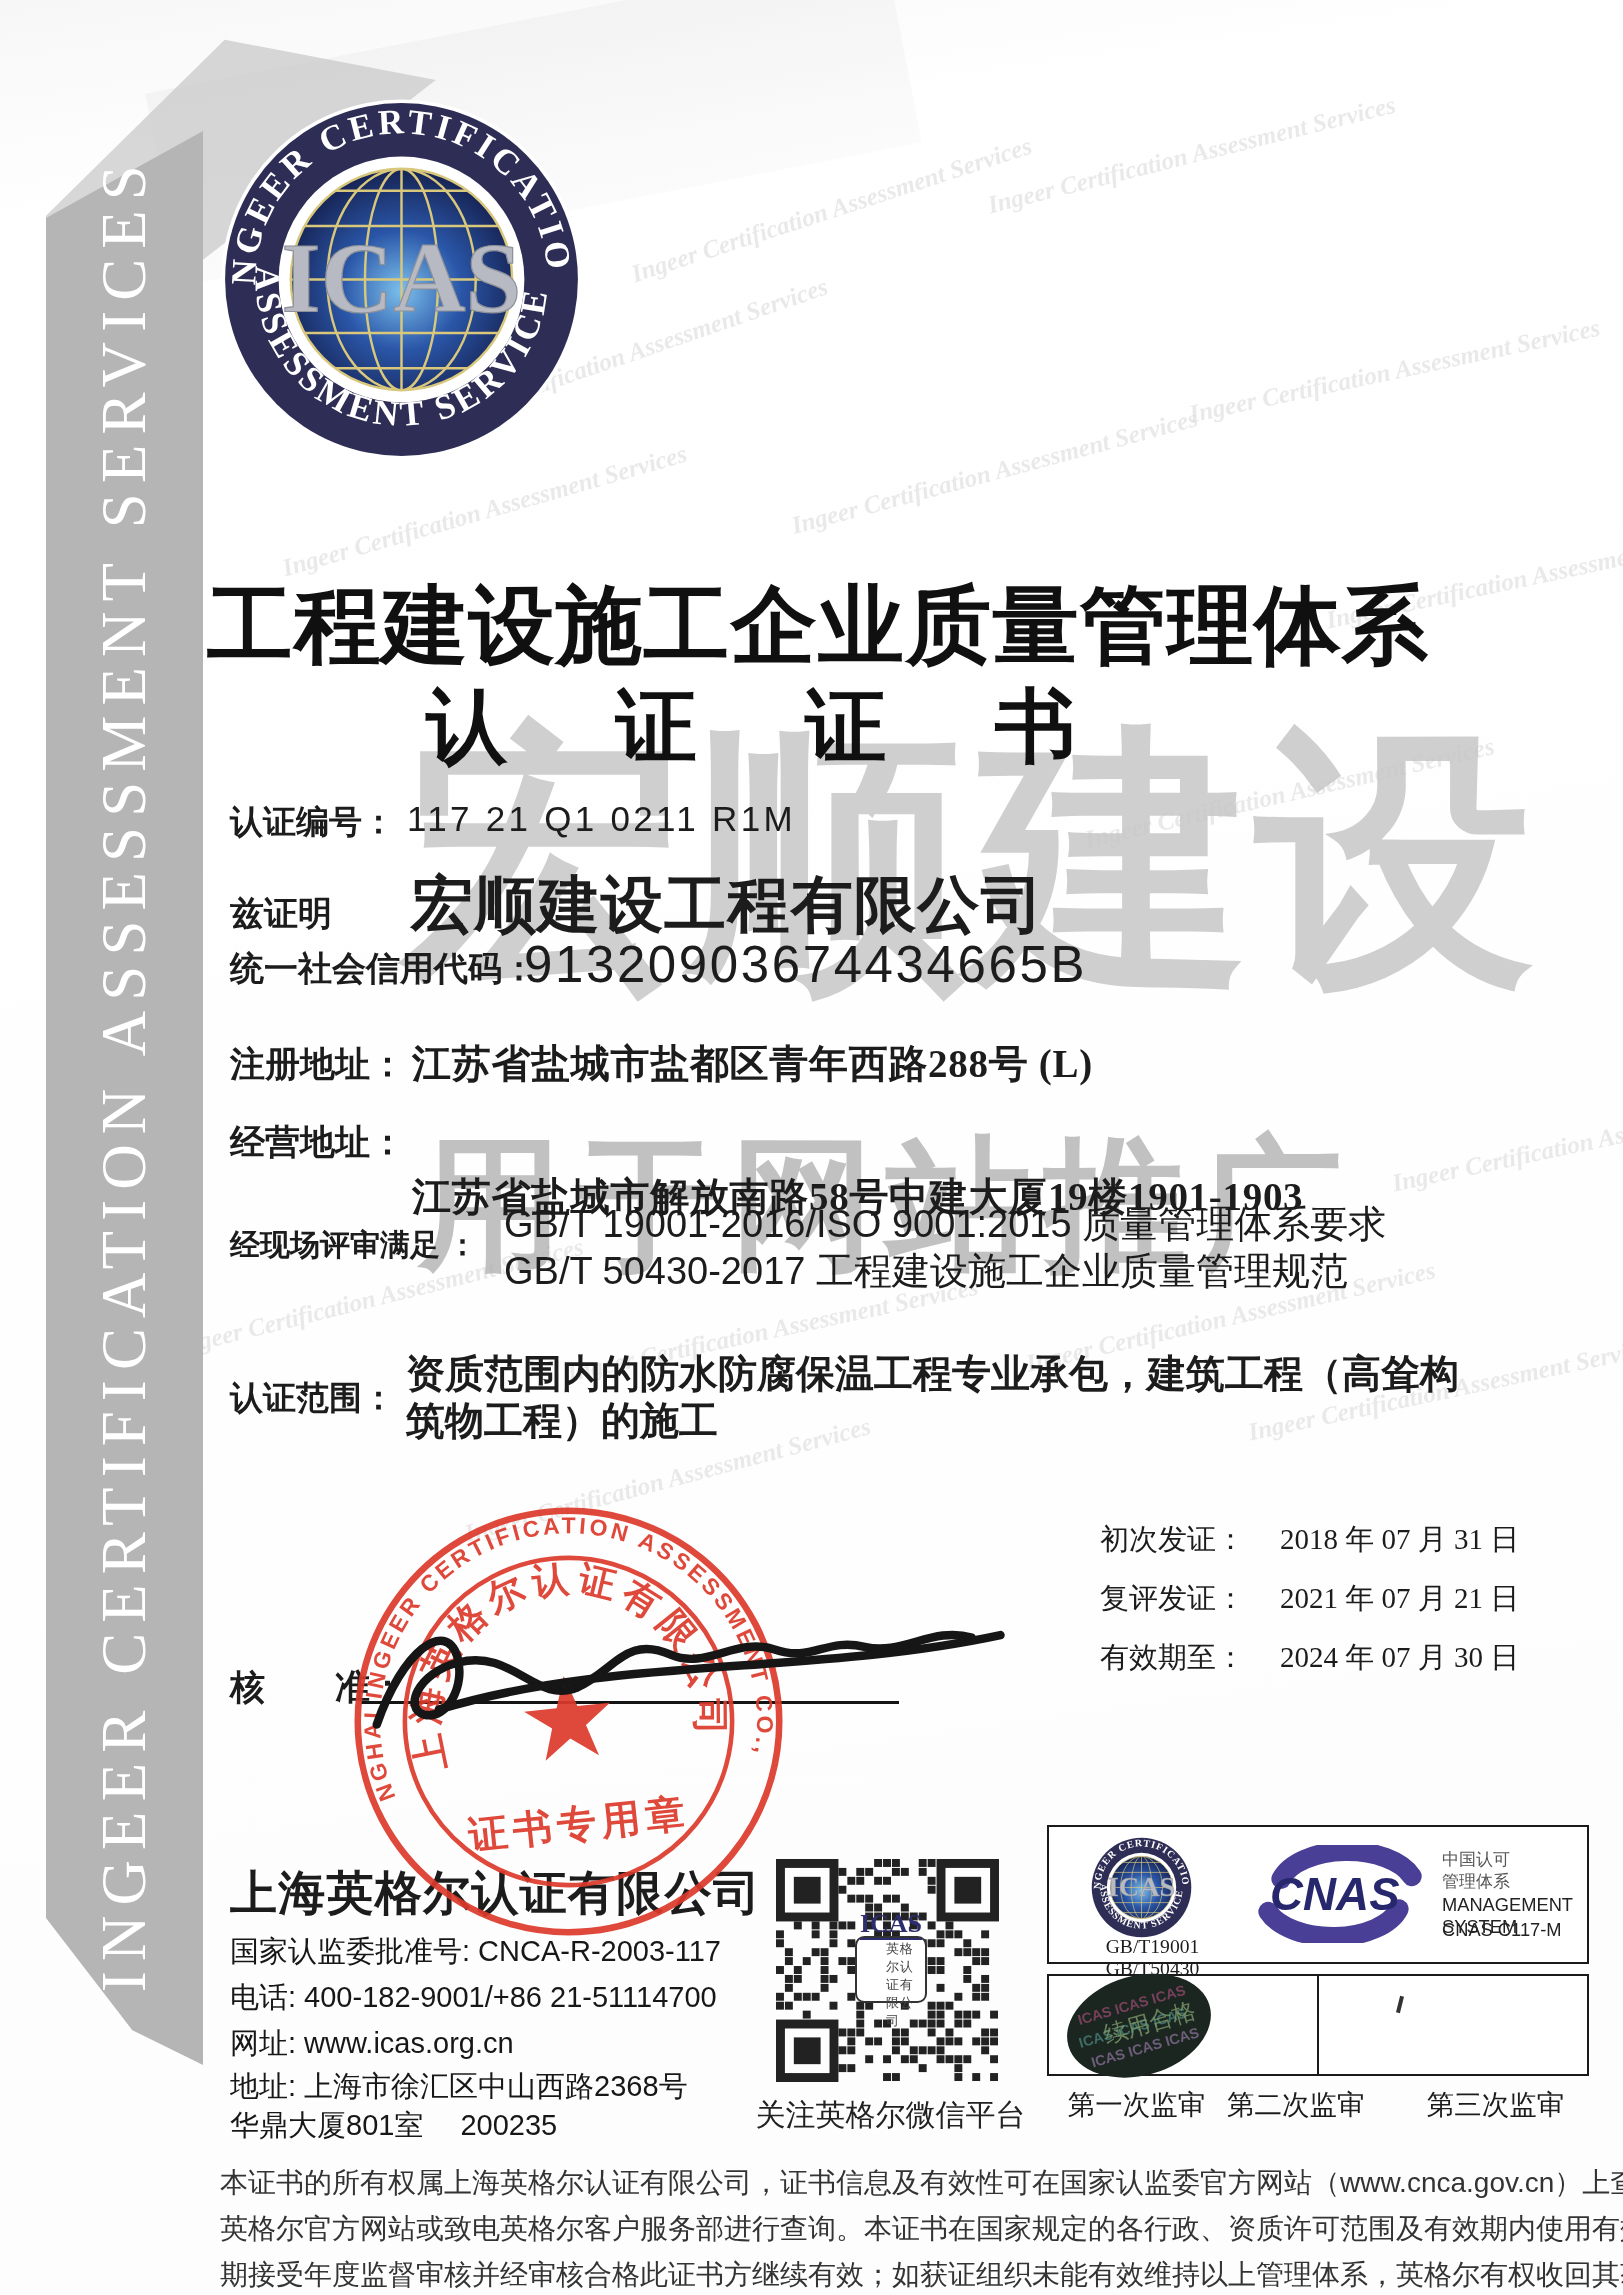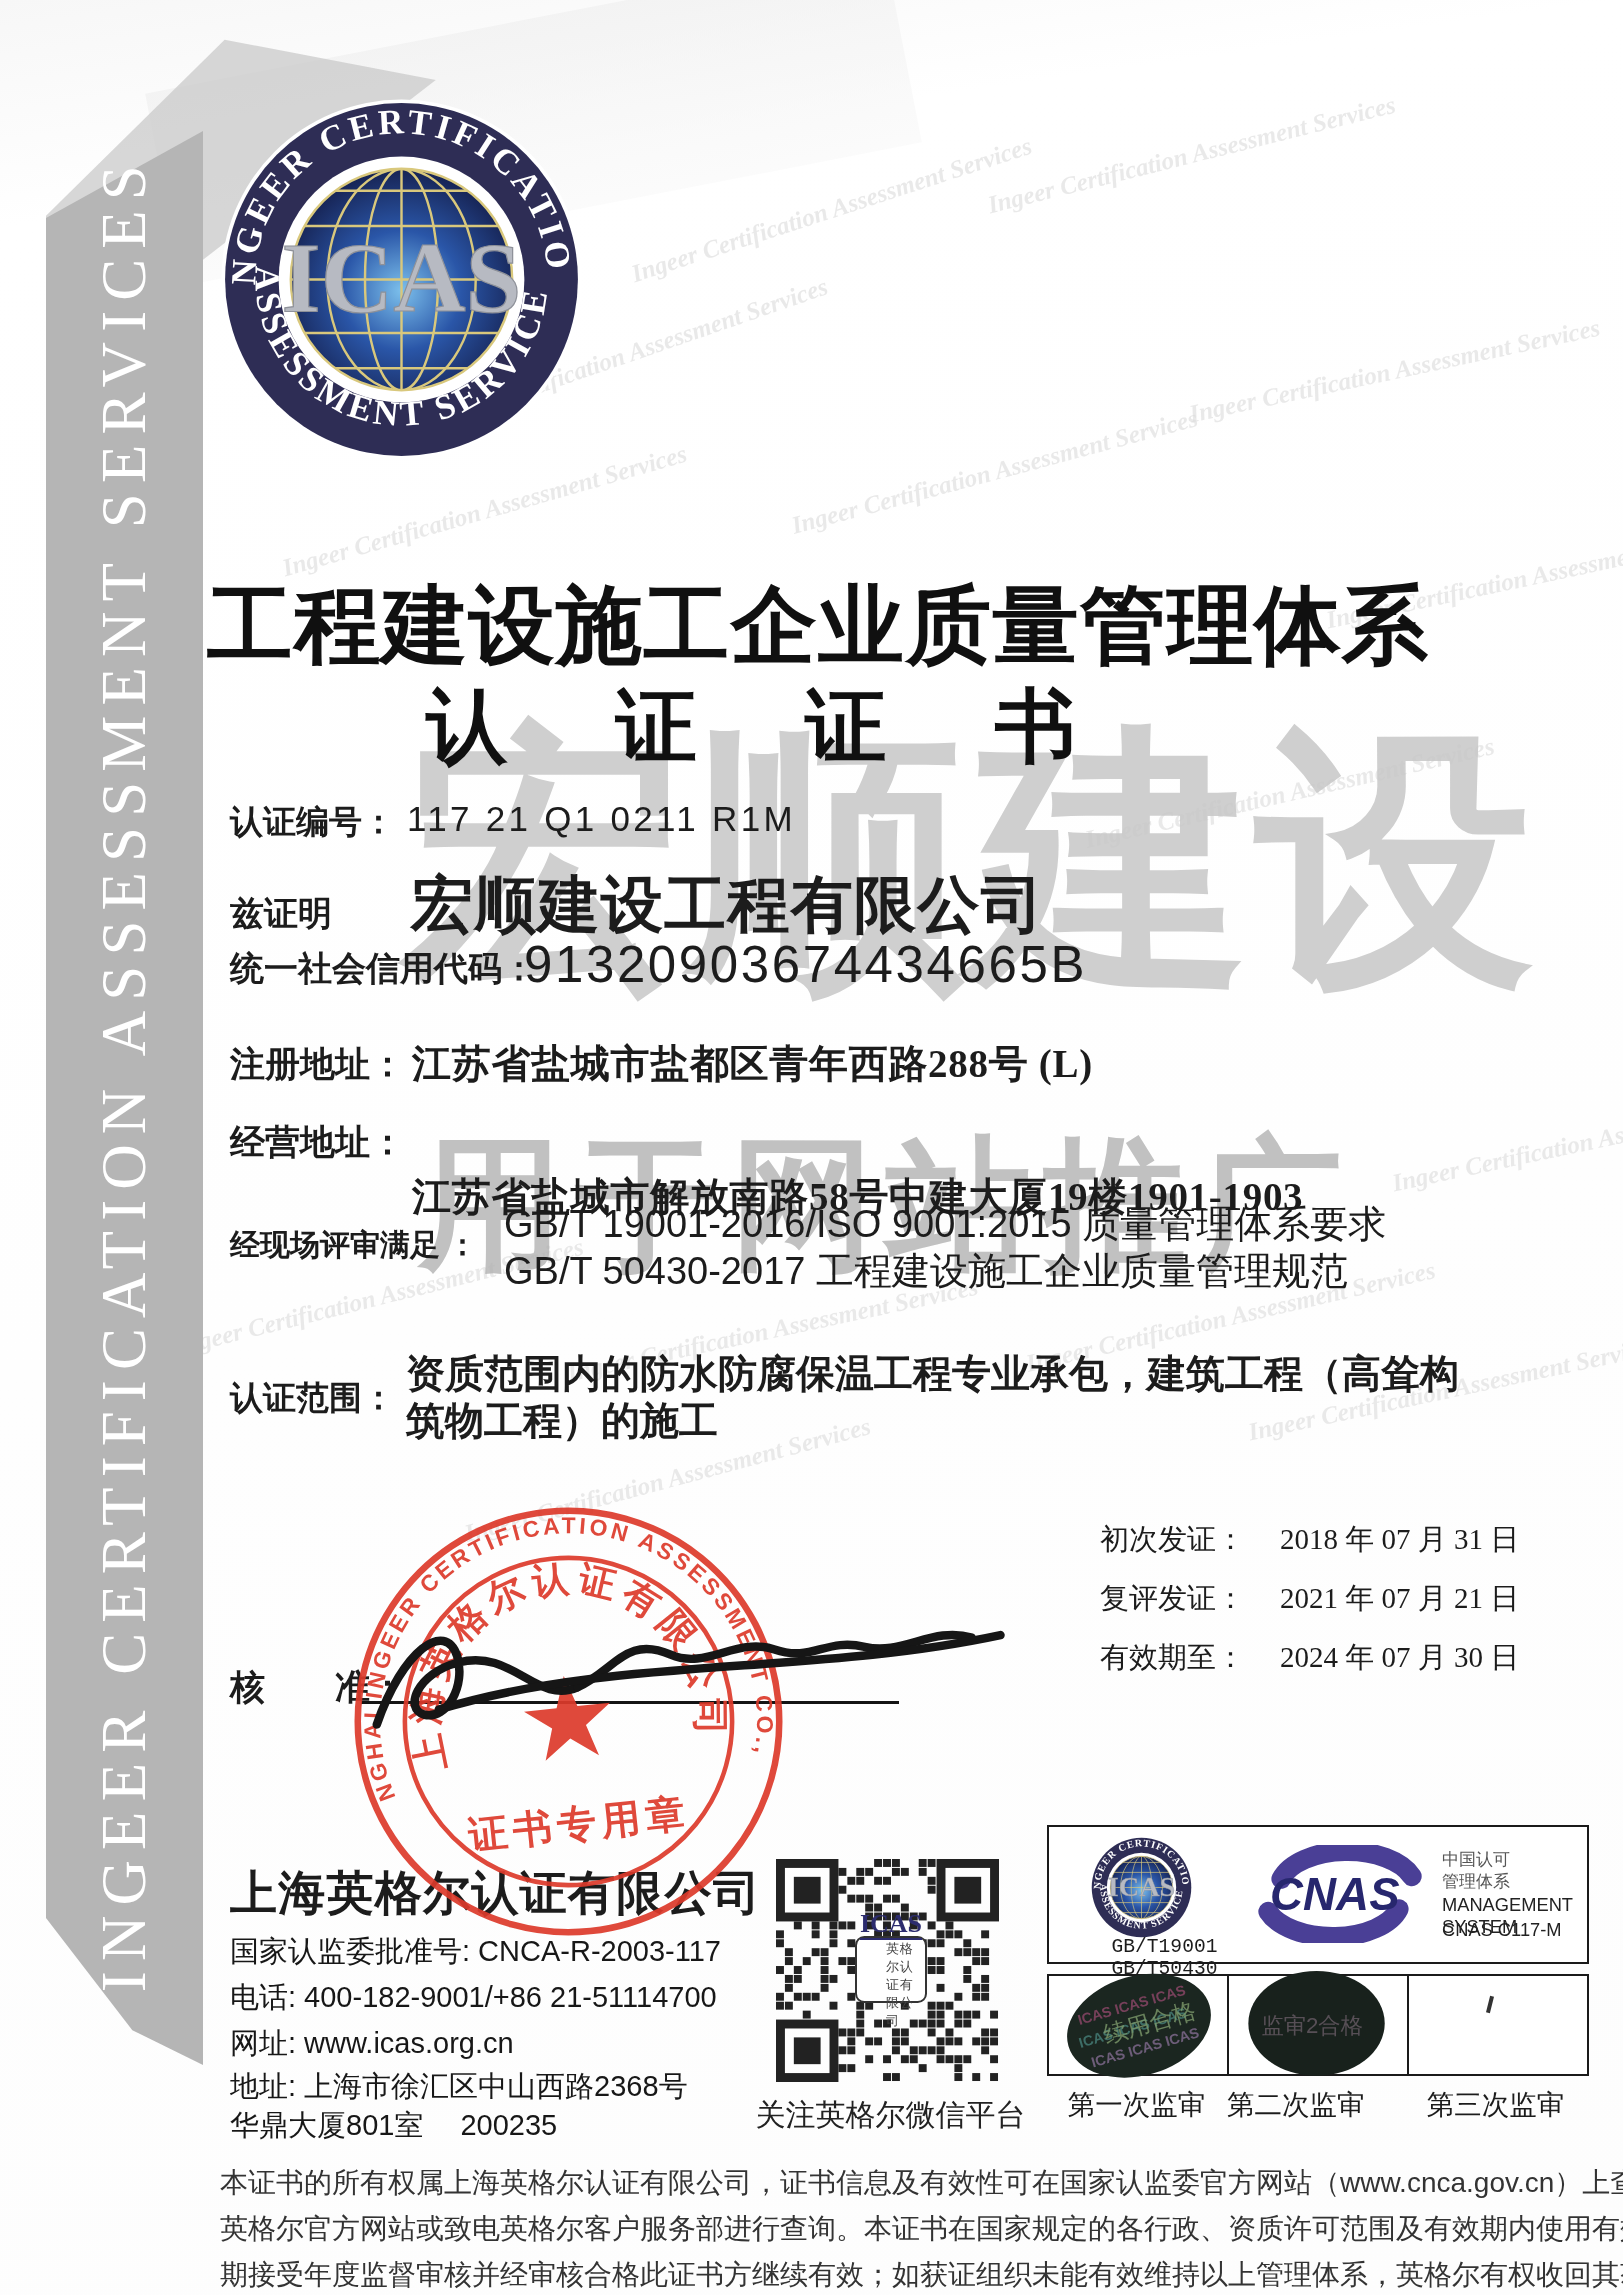--- a/index.html
+++ b/index.html
@@ -418,21 +418,21 @@
       <span class="t1">ICAS</span>
       <span class="t2">英格尔认证有限公司</span>
     </div>
   </div>
   <div class="abs qr-caption" style="left:753px;top:2095px;width:275px;text-align:center">关注英格尔微信平台</div>
 
   <div class="abs boxed" style="left:1047px;top:1825px;width:538px;height:135px;background:#fff">
     <svg class="abs" style="left:41px;top:9.2px" width="103" height="103" viewBox="0 0 158 158">
       <use href="#icasLogo"></use>
     </svg>
-    <div class="abs" style="left:24px;top:109px;width:183px;text-align:center;font-family:Liberation Mono, monospace;font-size:19.6px">GB/T19001 GB/T50430</div>
+    <div class="abs" style="left:12px;top:109px;width:183px;text-align:center;font-family:Liberation Serif, serif;font-size:19.6px">GB/T19001 GB/T50430</div>
     <svg class="abs" style="left:209px;top:18.3px" width="164" height="98" viewBox="0 0 250 150">
       <path d="M35 52 A105 58 0 0 1 235 48" fill="none" stroke="#4a3f96" stroke-width="30" stroke-linecap="round"></path>
       <path d="M215 98 A105 58 0 0 1 15 102" fill="none" stroke="#4a3f96" stroke-width="30" stroke-linecap="round"></path>
       <text x="18" y="100" font-size="70" font-weight="900" font-style="italic" fill="#27276e">CNAS</text>
     </svg>
     <div class="abs" style="left:393px;top:21px;font-size:17px;color:#555">中国认可</div>
     <div class="abs" style="left:393px;top:43px;font-size:17px;color:#555">管理体系</div>
     <div class="abs" style="left:393px;top:67px;font-size:18.3px;color:#222">MANAGEMENT SYSTEM</div>
     <div class="abs" style="left:393px;top:92px;font-size:18.3px;color:#222">CNAS C117-M</div>
   </div>
@@ -442,26 +442,20 @@
       <svg class="abs" style="left:7.9px;top:-7.9px" width="164" height="118" viewBox="0 0 250 180">
         <ellipse cx="125" cy="88" rx="112" ry="76" fill="#1b2620" transform="rotate(-16 125 88)"></ellipse>
         <g font-size="22" font-weight="700" opacity="0.55" transform="rotate(-16 125 88)">
           <text x="38" y="62" fill="#c2568a">ICAS ICAS ICAS</text>
           <text x="30" y="96" fill="#5aa7a0">ICAS ICAS ICAS</text>
           <text x="40" y="130" fill="#b08ac2">ICAS ICAS ICAS</text>
         </g>
         <text x="70" y="100" font-size="36" fill="#7d9a6b" opacity="0.8" transform="rotate(-16 125 88)">续用合格</text>
       </svg>
     </div>
-    <div style="flex:1;border-right:2.6px solid #1a1a1a;position:relative">
-      <svg class="abs" style="left:14.4px;top:-9.2px" width="151" height="118" viewBox="0 0 230 180">
-        <ellipse cx="112" cy="86" rx="104" ry="80" fill="#18211c"></ellipse>
-        <text x="28" y="100" font-size="34" fill="#6d5f6a" opacity="0.75">监审2合格</text>
-      </svg>
-    </div>
     <div style="flex:1;position:relative">
       <div class="abs" style="left:79px;top:19.6px;width:3.9px;height:17px;background:#333;transform:rotate(14deg)"></div>
     </div>
   </div>
   <div class="abs cell-label" style="left:1047px;top:2087px;width:179px;text-align:center">第一次监审</div>
   <div class="abs cell-label" style="left:1227px;top:2087px;width:179px;">第二次监审</div>
   <div class="abs cell-label" style="left:1406px;top:2087px;width:179px;text-align:center">第三次监审</div>
 
   <div class="abs footer-line" style="left:220px;top:2164px">本证书的所有权属上海英格尔认证有限公司，证书信息及有效性可在国家认监委官方网站（www.cnca.gov.cn）上查询，也可通过登录</div>
   <div class="abs footer-line" style="left:220px;top:2210px">英格尔官方网站或致电英格尔客户服务部进行查询。本证书在国家规定的各行政、资质许可范围及有效期内使用有效。获证组织必须定</div>

